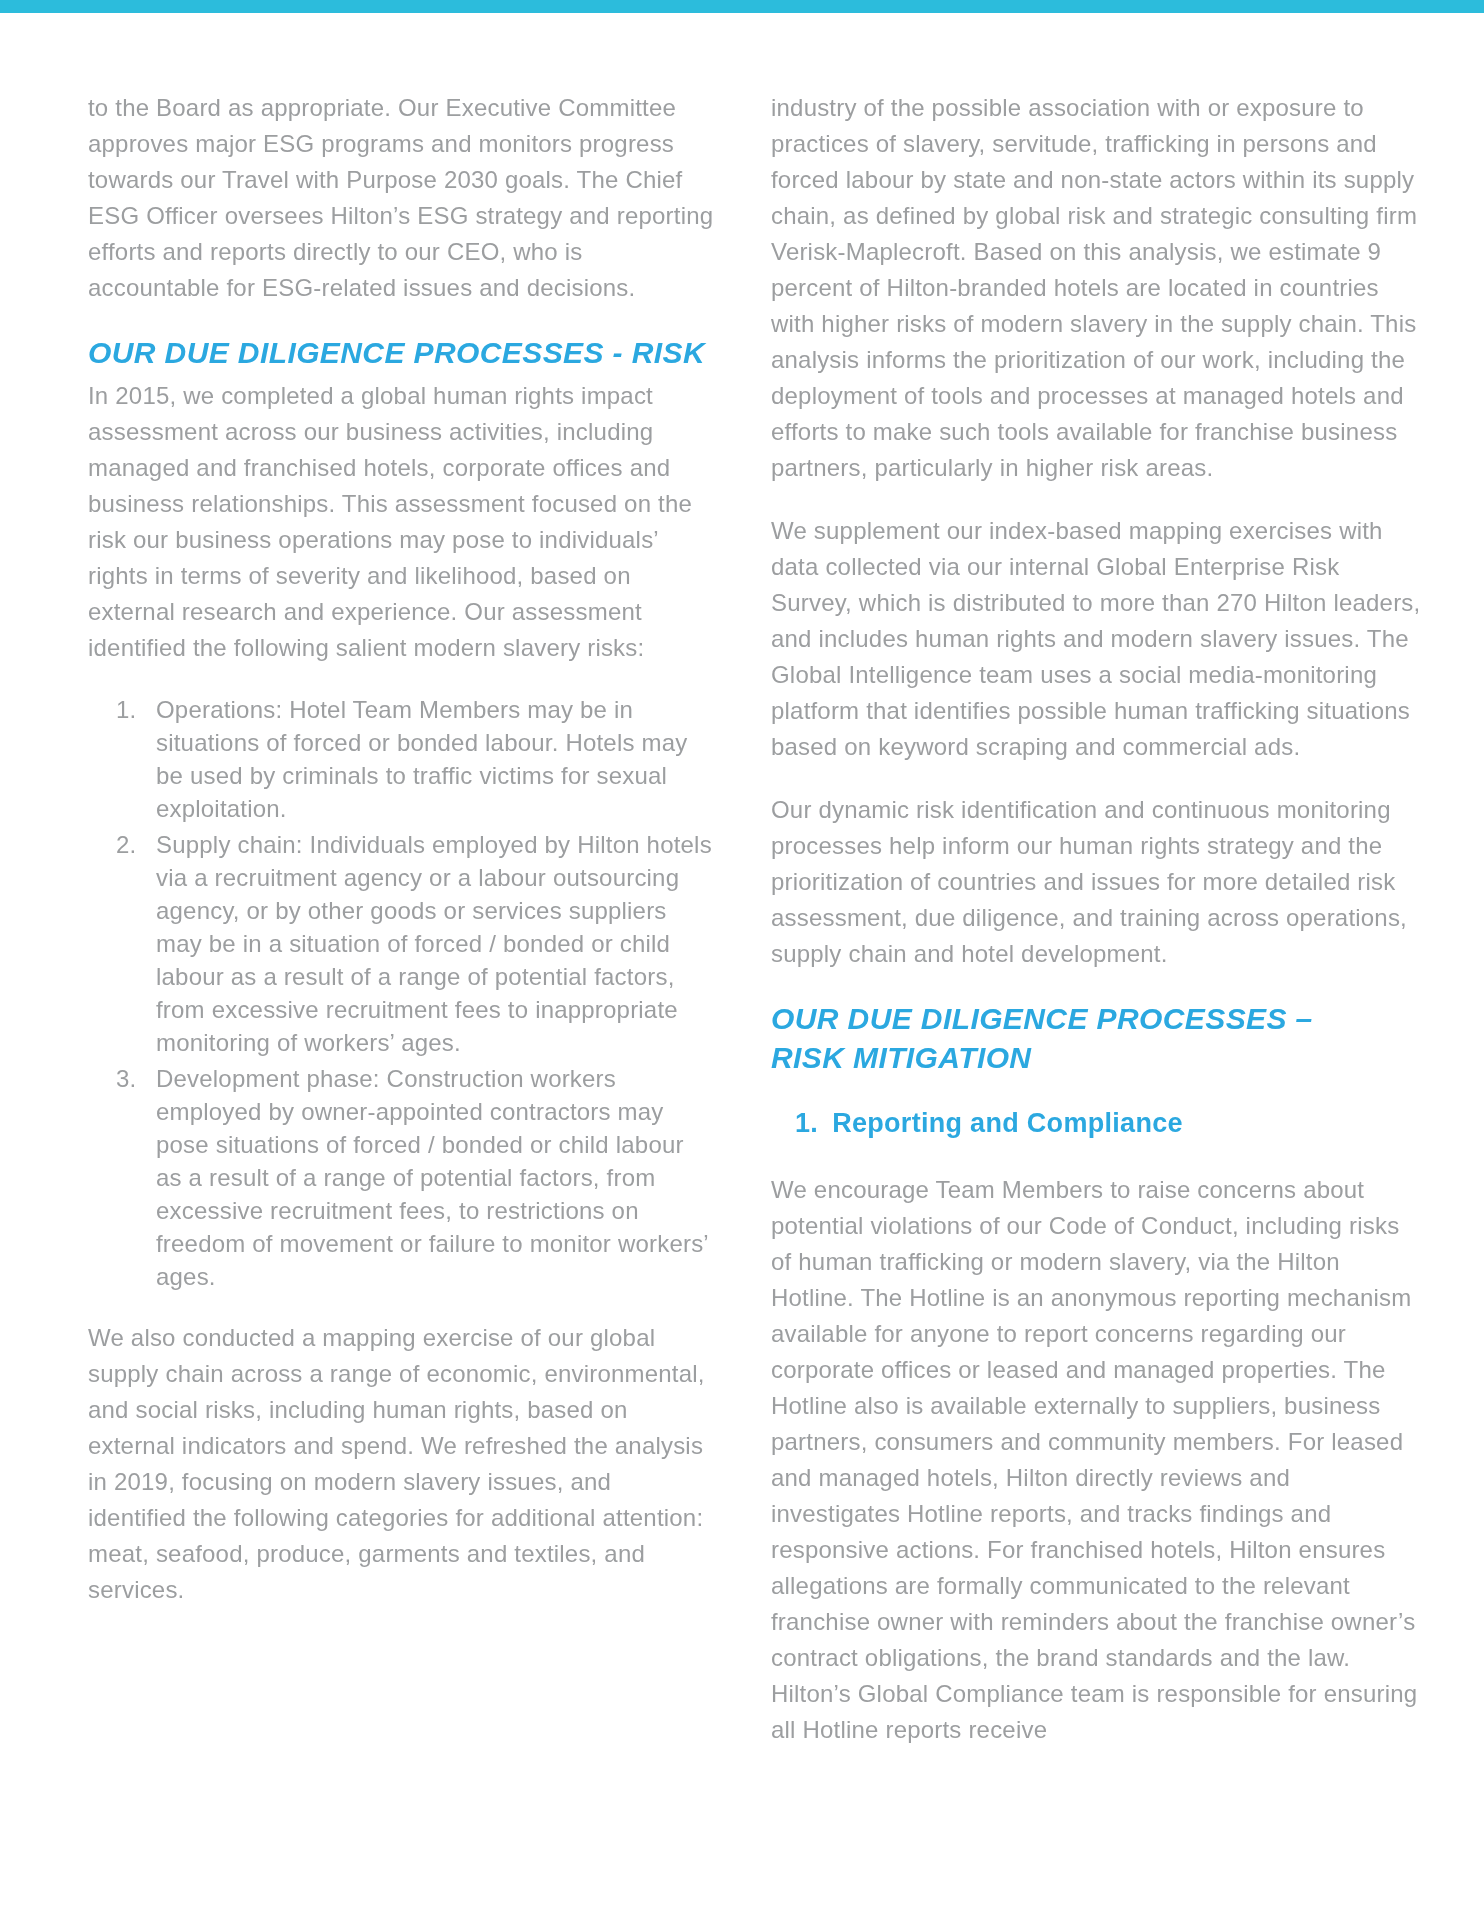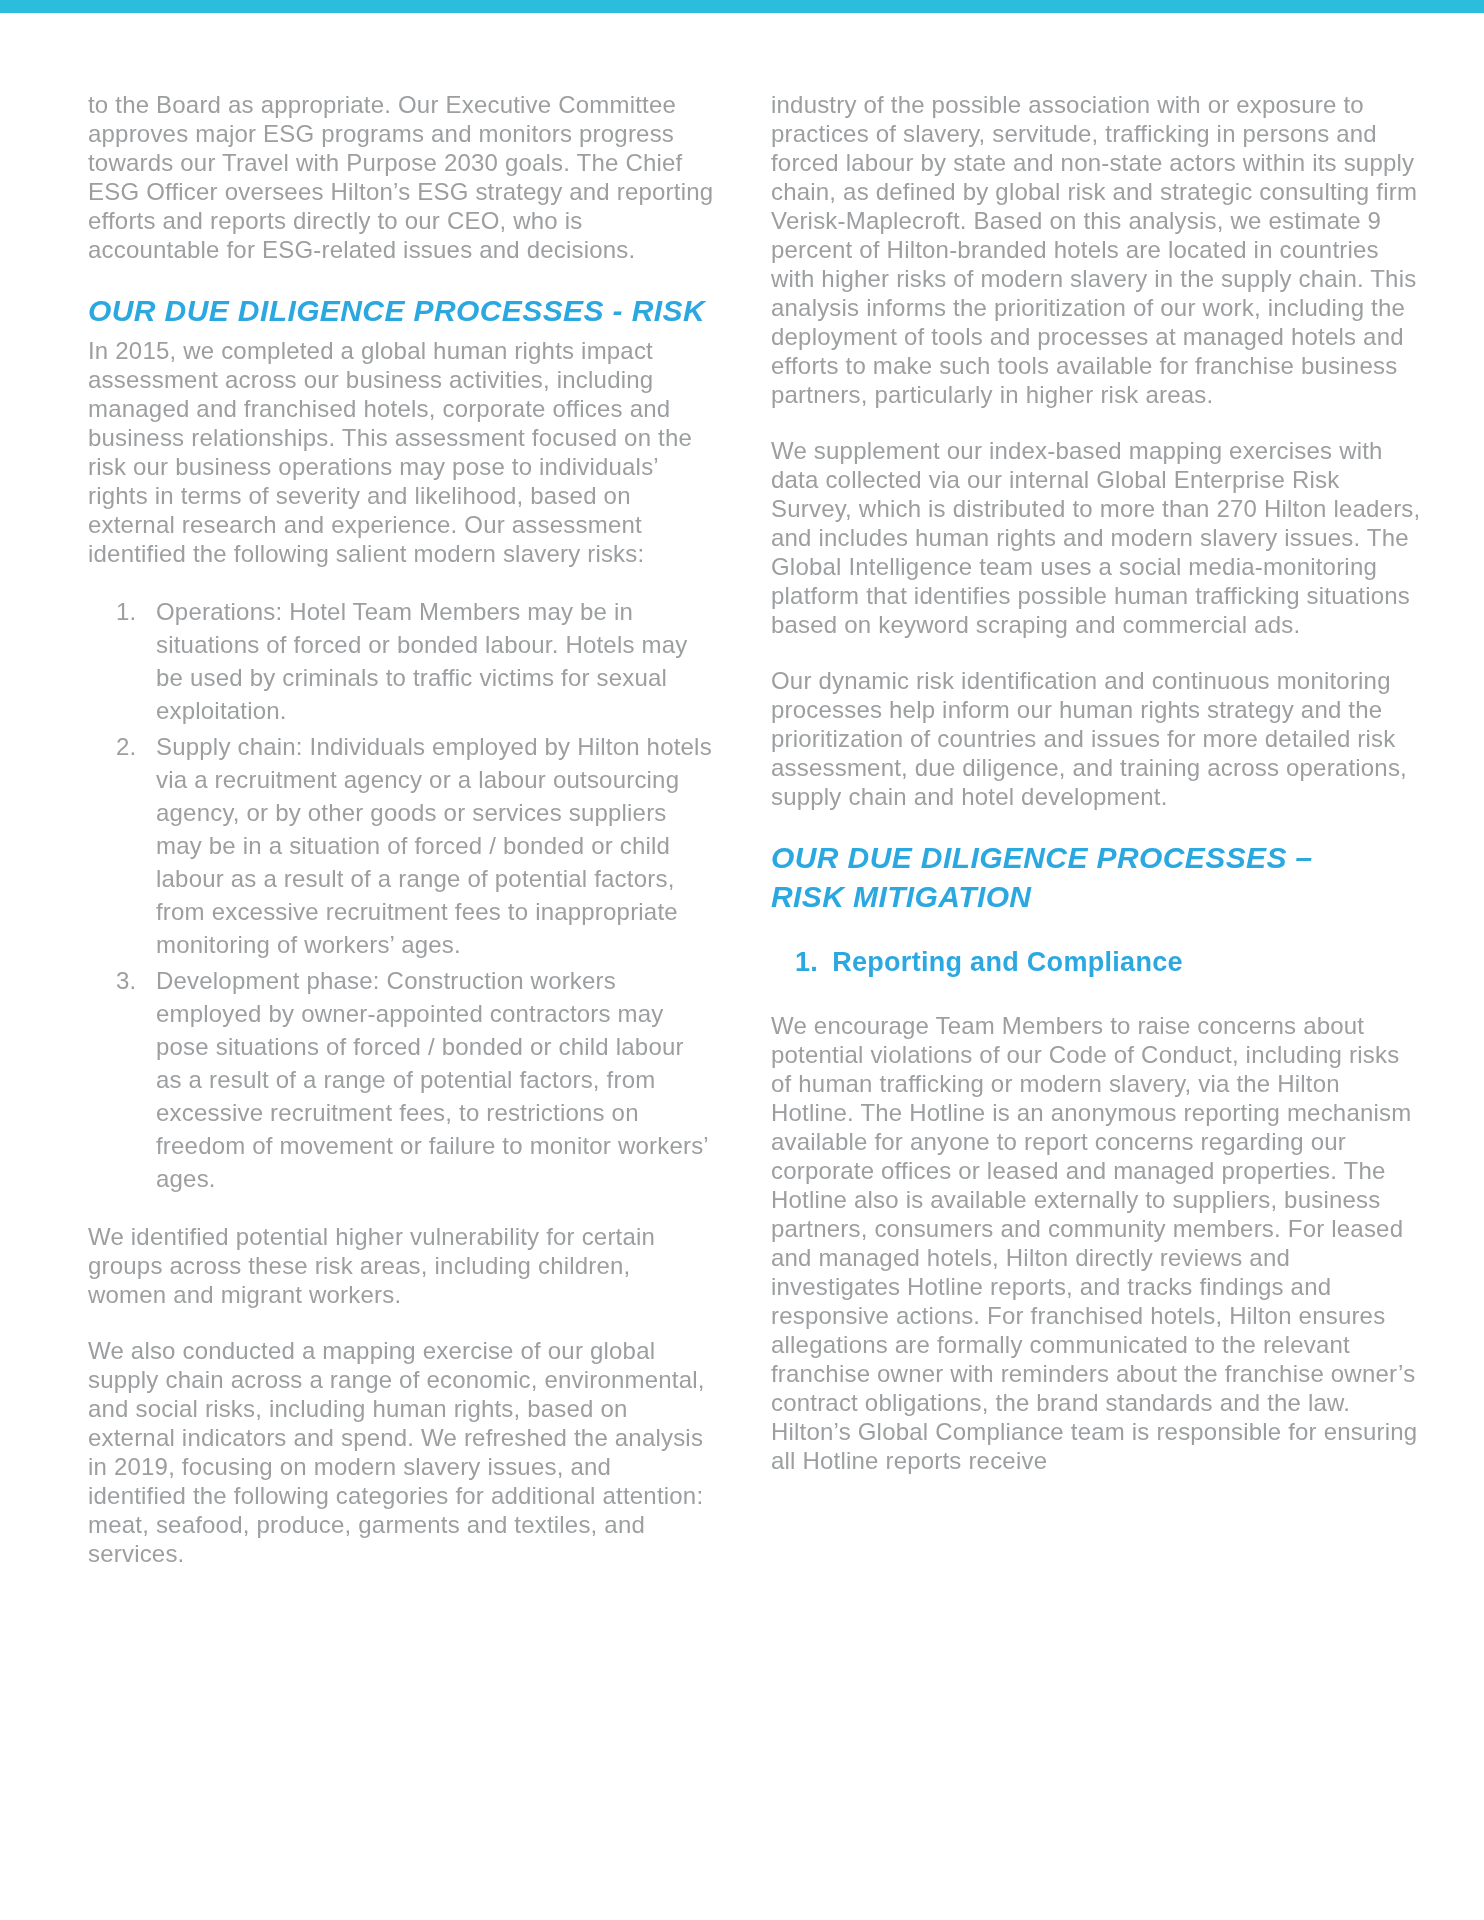--- a/index.html
+++ b/index.html
@@ -22,21 +22,21 @@
     position: absolute;
     top: 90px;
     left: 88px;
     display: flex;
     gap: 56px;
   }
   .col { width: 627px; }
   .col.right { width: 655px; }
   .body-p {
     font-size: 24px;
-    line-height: 29px;
+    line-height: 36px;
     letter-spacing: 0.2px;
     color: #9c9ea0;
     margin: 0 0 27px 0;
   }
   .section-heading {
     color: #2ba8e0;
     font-weight: bold;
     font-size: 30px;
     line-height: 39px;
     letter-spacing: 0.4px;
@@ -98,21 +98,20 @@
         <li>
           <span class="num">2.</span>
           <span>Supply chain: Individuals employed by Hilton hotels via a recruitment agency or a labour outsourcing agency, or by other goods or services suppliers may be in a situation of forced / bonded or child labour as a result of a range of potential factors, from excessive recruitment fees to inappropriate monitoring of workers’ ages.</span>
         </li>
         <li>
           <span class="num">3.</span>
           <span>Development phase: Construction workers employed by owner-appointed contractors may pose situations of forced / bonded or child labour as a result of a range of potential factors, from excessive recruitment fees, to restrictions on freedom of movement or failure to monitor workers’ ages.</span>
         </li>
       </ol>
 
-      <p class="body-p">We identified potential higher vulnerability for certain groups across these risk areas, including children, women and migrant workers.</p>
       <p class="body-p">We also conducted a mapping exercise of our global supply chain across a range of economic, environmental, and social risks, including human rights, based on external indicators and spend. We refreshed the analysis in 2019, focusing on modern slavery issues, and identified the following categories for additional attention: meat, seafood, produce, garments and textiles, and services.</p>
     </div>
 
     <div class="col right">
       <p class="body-p">industry of the possible association with or exposure to practices of slavery, servitude, trafficking in persons and forced labour by state and non-state actors within its supply chain, as defined by global risk and strategic consulting firm Verisk-Maplecroft. Based on this analysis, we estimate 9 percent of Hilton-branded hotels are located in countries with higher risks of modern slavery in the supply chain. This analysis informs the prioritization of our work, including the deployment of tools and processes at managed hotels and efforts to make such tools available for franchise business partners, particularly in higher risk areas.</p>
       <p class="body-p">We supplement our index-based mapping exercises with data collected via our internal Global Enterprise Risk Survey, which is distributed to more than 270 Hilton leaders, and includes human rights and modern slavery issues. The Global Intelligence team uses a social media-monitoring platform that identifies possible human trafficking situations based on keyword scraping and commercial ads.</p>
       <p class="body-p">Our dynamic risk identification and continuous monitoring processes help inform our human rights strategy and the prioritization of countries and issues for more detailed risk assessment, due diligence, and training across operations, supply chain and hotel development.</p>
 
       <h2 class="section-heading">
         <span class="h-line">OUR DUE DILIGENCE PROCESSES –</span>

